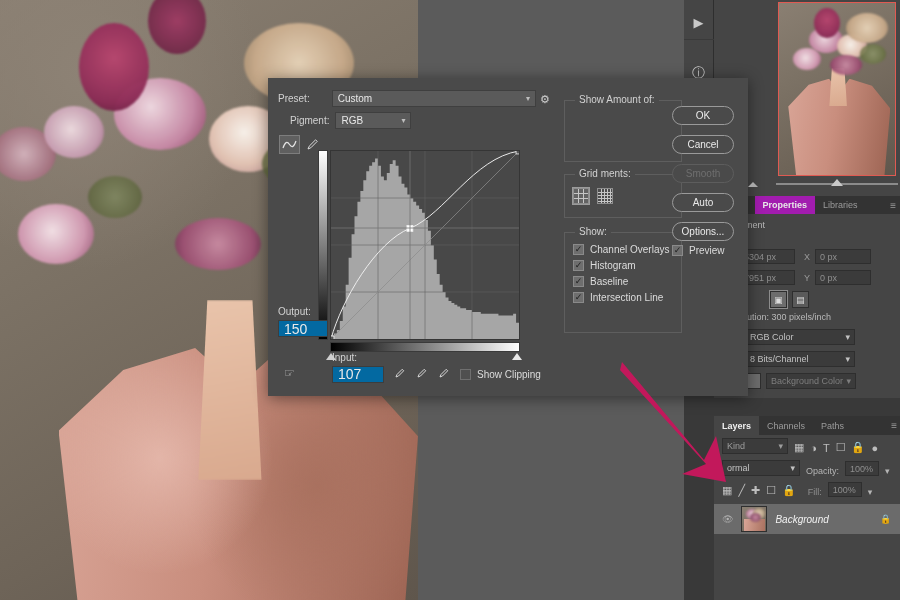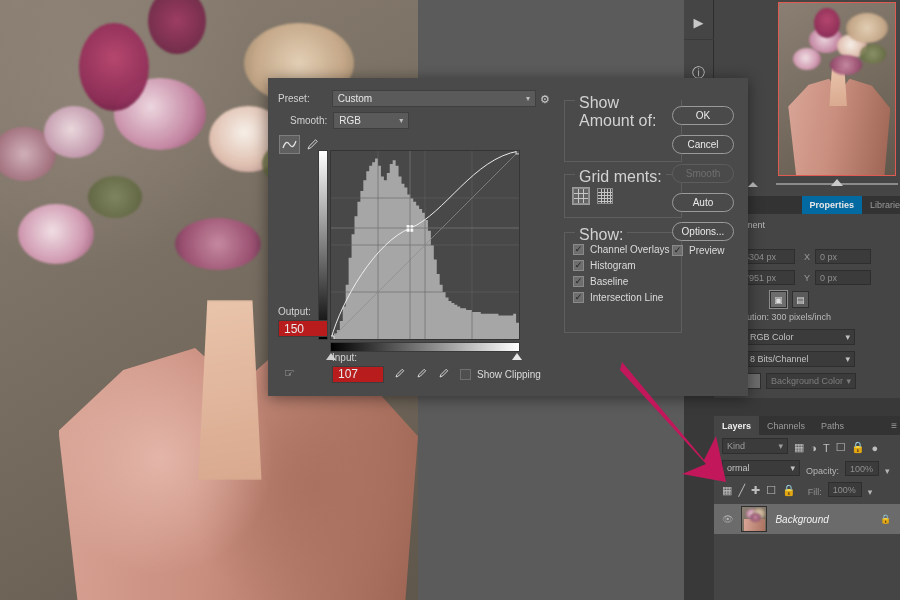--- a/index.html
+++ b/index.html
@@ -64,21 +64,21 @@
   .nav-slider .track { position: absolute; left: 28px; right: 28px; top: 7px; height: 2px; background: #8b8b8b; }
   .tri { width: 0; height: 0; border-left: 6px solid transparent; border-right: 6px solid transparent; border-bottom: 7px solid #c9c9c9; position: relative; z-index: 2;}
   .tri.sm { border-left-width: 5px; border-right-width: 5px; border-bottom-width: 5px; border-bottom-color: #a8a8a8; }
   .tri.mid { position: absolute; left: 50%; margin-left: -6px; top: 3px; }
 
   .panel-tabs {
     position: absolute; left: 30px; top: 196px; width: 186px; height: 18px;
     background: #333; display: flex; align-items: stretch; font-size: 9px;
   }
   .panel-tabs .tab { padding: 0 8px; display: flex; align-items: center; color: #9b9b9b; }
-  .panel-tabs .tab.active { background: #0369a1; color: #e8e8e8; font-weight: bold; margin-left: 47px; }
+  .panel-tabs .tab.active { background: #a21caf; color: #e8e8e8; font-weight: bold; }
 
   .props { position: absolute; left: 30px; top: 214px; width: 186px; height: 184px; background: #454545; font-size: 9px; color: #b5b5b5; }
   .props .head { padding: 6px 10px 2px; color: #b9b9b9; }
   .props .sect { padding: 4px 10px 0; font-weight: bold; color: #c3c3c3; }
   .fld-row { display: flex; align-items: center; gap: 5px; padding: 3px 10px; }
   .fld-lbl { width: 10px; color: #9a9a9a; text-align: right; }
   .fld {
     background: #3b3b3b; border: 1px solid #2e2e2e; color: #8f8f8f;
     height: 15px; width: 56px; font-size: 9px; display: flex; align-items: center; padding: 0 4px;
   }
@@ -127,24 +127,24 @@
   .dd .car { color: #bdbdbd; font-size: 8px; }
 
   .tool-btn { width: 19px; height: 17px; display: flex; align-items: center; justify-content: center; }
   .tool-btn.on { background: #5f5f5f; outline: 1px solid #7d7d7d; }
 
   .graph-wrap { position: absolute; left: 62px; top: 72px; width: 190px; height: 190px; }
   .vgrad { position: absolute; left: 50px; top: 72px; width: 10px; height: 190px; background: linear-gradient(to bottom, #ffffff, #000000); border: 1px solid #3a3a3a;}
   .hgrad { position: absolute; left: 62px; top: 264px; width: 190px; height: 10px; background: linear-gradient(to right, #000000, #ffffff); border: 1px solid #3a3a3a;}
   .graph { position: absolute; inset: 0; background: #484848; border: 1px solid #353535; overflow: hidden; }
 
-  .fieldbox { background: #b91c1c; border: 1px solid #3d3d3d; color: #e9e9e9; font-size: 12px; height: 17px; display: flex; align-items: center; padding: 0 5px; }
+  .fieldbox { background: #0369a1; border: 1px solid #3d3d3d; color: #e9e9e9; font-size: 14px; height: 17px; display: flex; align-items: center; padding: 0 5px; }
 
   .group { border: 1px solid #5e5e5e; position: absolute; }
-  .group > .gtitle { position: absolute; top: -7px; left: 10px; background: #4a4a4a; padding: 0 4px; font-size: 16px; color: #d2d2d2; }
+  .group > .gtitle { position: absolute; top: -7px; left: 10px; background: #4a4a4a; padding: 0 4px; font-size: 10px; color: #d2d2d2; }
 
   .chk { display: flex; align-items: center; gap: 6px; font-size: 10px; color: #dcdcdc; margin-bottom: 5px; }
   .box { width: 11px; height: 11px; background: #6e6e6e; border: 1px solid #8a8a8a; display: flex; align-items: center; justify-content: center; color: #1d1d1d; font-size: 9px; line-height: 1; }
   .box.off { background: #4f4f4f; border-color: #6f6f6f; color: transparent; }
   .radio { width: 11px; height: 11px; border-radius: 50%; border: 1px solid #9a9a9a; background: #f0f0f0; display: flex; align-items: center; justify-content: center; }
   .radio.off { background: #4f4f4f; border-color: #7a7a7a; }
   .radio .dot { width: 5px; height: 5px; border-radius: 50%; background: #1c1c1c; }
 
   .pbtn {
     width: 62px; height: 19px; border: 1px solid #9a9a9a; border-radius: 10px;
@@ -333,21 +333,21 @@
       <div style="position:absolute;left:10px;top:12px;width:258px;display:flex;align-items:center;gap:22px;">
         <span class="lbl">Preset:</span>
         <span class="dd" style="flex:1">
           <span>Custom</span>
           <span class="car">▾</span>
         </span>
       </div>
       <span style="position:absolute;left:272px;top:15px;color:#cfcfcf;font-size:11px;">⚙</span>
 
       <div style="position:absolute;left:22px;top:34px;display:flex;align-items:center;gap:6px;">
-        <span class="lbl">Smooth:</span>
+        <span class="lbl">Pigment:</span>
         <span class="dd" style="width:76px">
           <span>RGB</span>
           <span class="car">▾</span>
         </span>
       </div>
 
       <div style="position:absolute;left:12px;top:58px;display:flex;gap:4px;">
         <span class="tool-btn on">
           <svg width="15" height="11" viewBox="0 0 15 11">
               <path d="M1 9 Q4 0 7.5 5.5 Q11 11 14 2" stroke="#e4e4e4" fill="none" stroke-width="1.2"></path>

